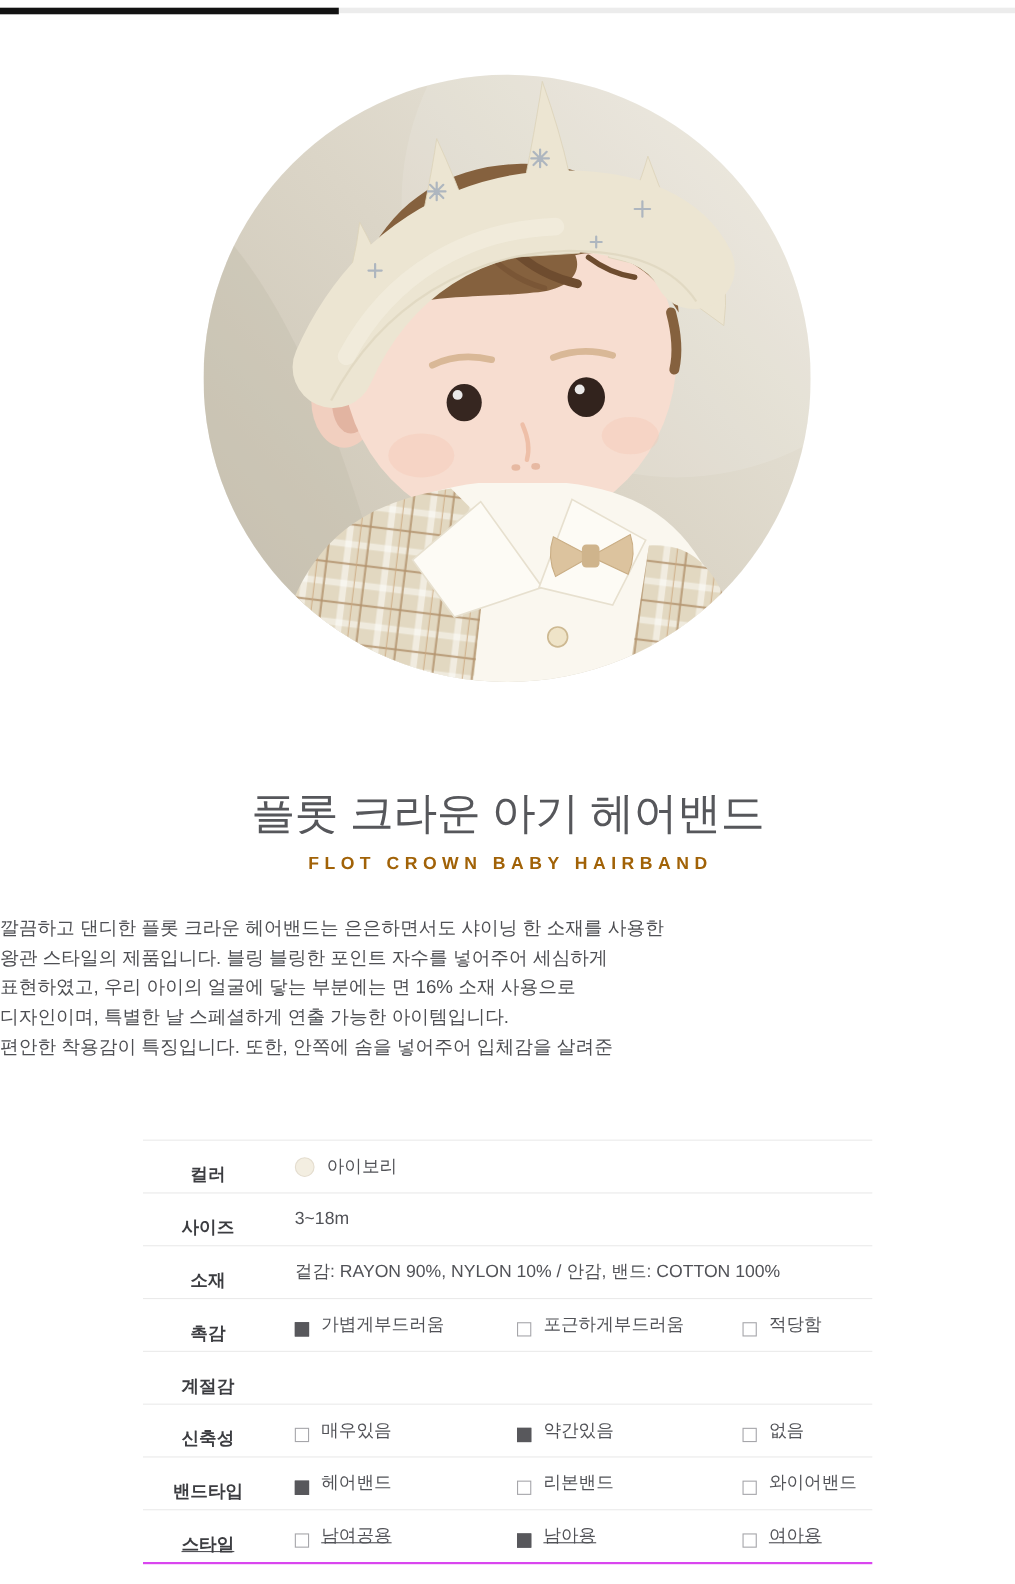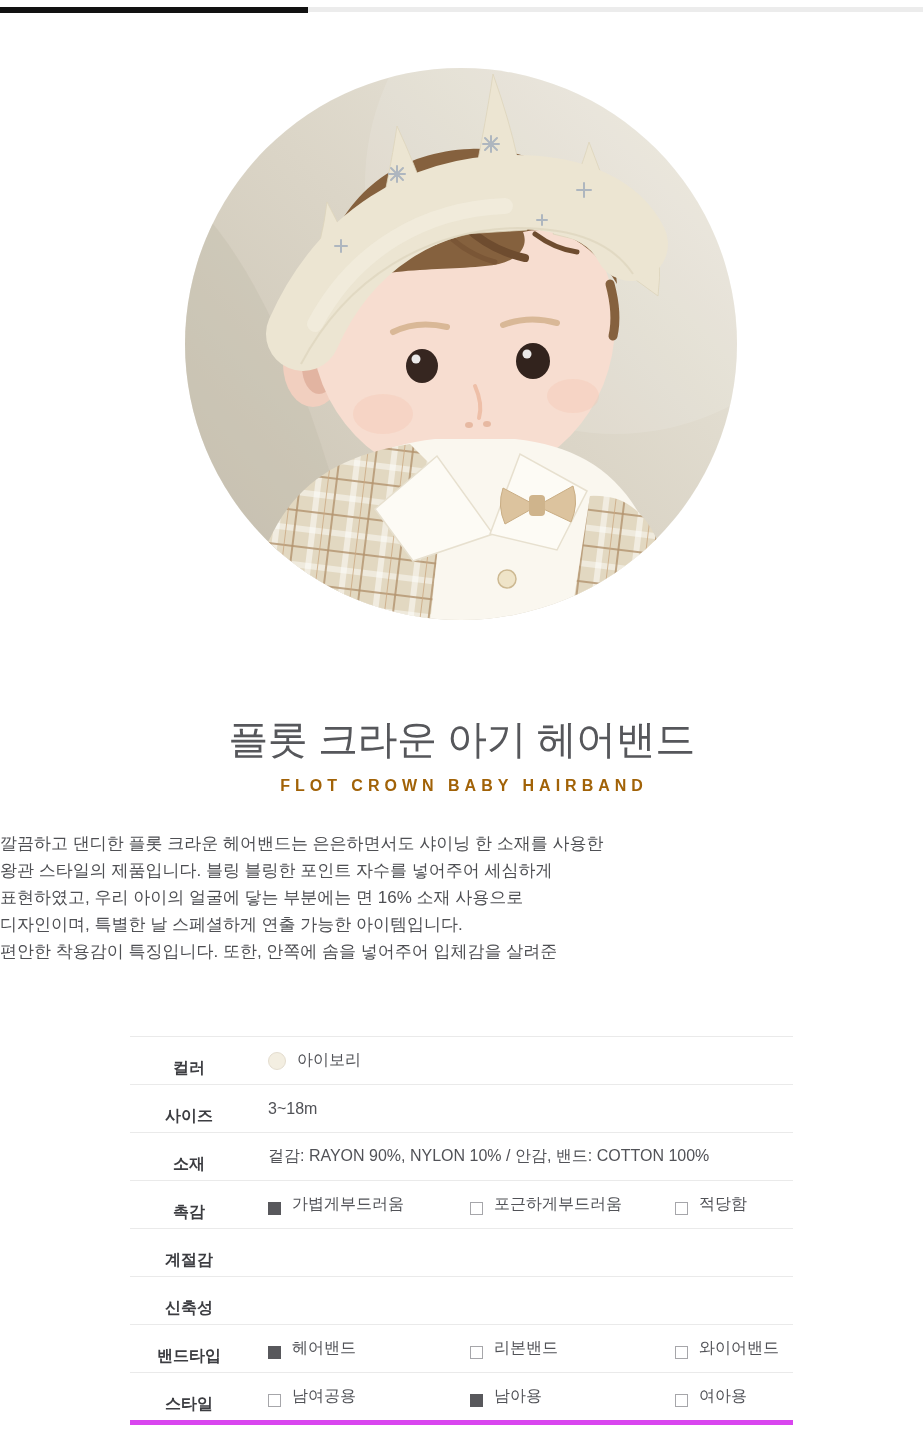--- a/index.html
+++ b/index.html
@@ -30,21 +30,21 @@
     position:absolute;top:830px;left:0;width:100%;text-align:left;
     font-size:17px;line-height:27px;color:#4e4f53;
   }
 
   
   .spec-table{position:absolute;top:1036px;left:130px;width:663px;}
   .spec-row{
     position:relative;display:flex;align-items:center;height:47px;
     border-top:1px solid #eaeaea;font-size:16px;color:#515257;
   }
-  .spec-row:last-child{border-bottom:5px solid #d946ef;}
+  .spec-row:last-child{border-bottom:2px solid #d946ef;text-decoration:underline;}
   .row-label{width:118px;text-align:center;font-weight:bold;color:#3c3d41;flex:0 0 auto;margin-top:16px;}
   .row-value{margin-left:20px;display:flex;align-items:center;flex:1;}
   .row-value.options{display:grid;grid-template-columns:202px 205px 1fr;align-items:center;}
   .swatch{
     width:18px;height:18px;border-radius:50%;
     border:1px solid #e4ddcf;margin-right:11px;flex:0 0 auto;box-sizing:border-box;
   }
   .opt{display:flex;align-items:flex-end;}
   .cb{
     width:13px;height:13px;border:1.5px solid #a6a6aa;background:#ffffff;
@@ -208,20 +208,34 @@
       </span>
     </div>
   </div>
 
   <div class="spec-row">
     <div class="row-label">계절감</div>
   </div>
 
   <div class="spec-row">
     <div class="row-label">신축성</div>
+    <div class="row-value options">
+      <span class="opt" data-checked="false">
+        <span class="cb"></span>
+        <span>매우있음</span>
+      </span>
+      <span class="opt" data-checked="true">
+        <span class="cb"></span>
+        <span>약간있음</span>
+      </span>
+      <span class="opt" data-checked="false">
+        <span class="cb"></span>
+        <span>없음</span>
+      </span>
+    </div>
   </div>
 
   <div class="spec-row">
     <div class="row-label">밴드타입</div>
     <div class="row-value options">
       <span class="opt" data-checked="true">
         <span class="cb"></span>
         <span>헤어밴드</span>
       </span>
       <span class="opt" data-checked="false">

